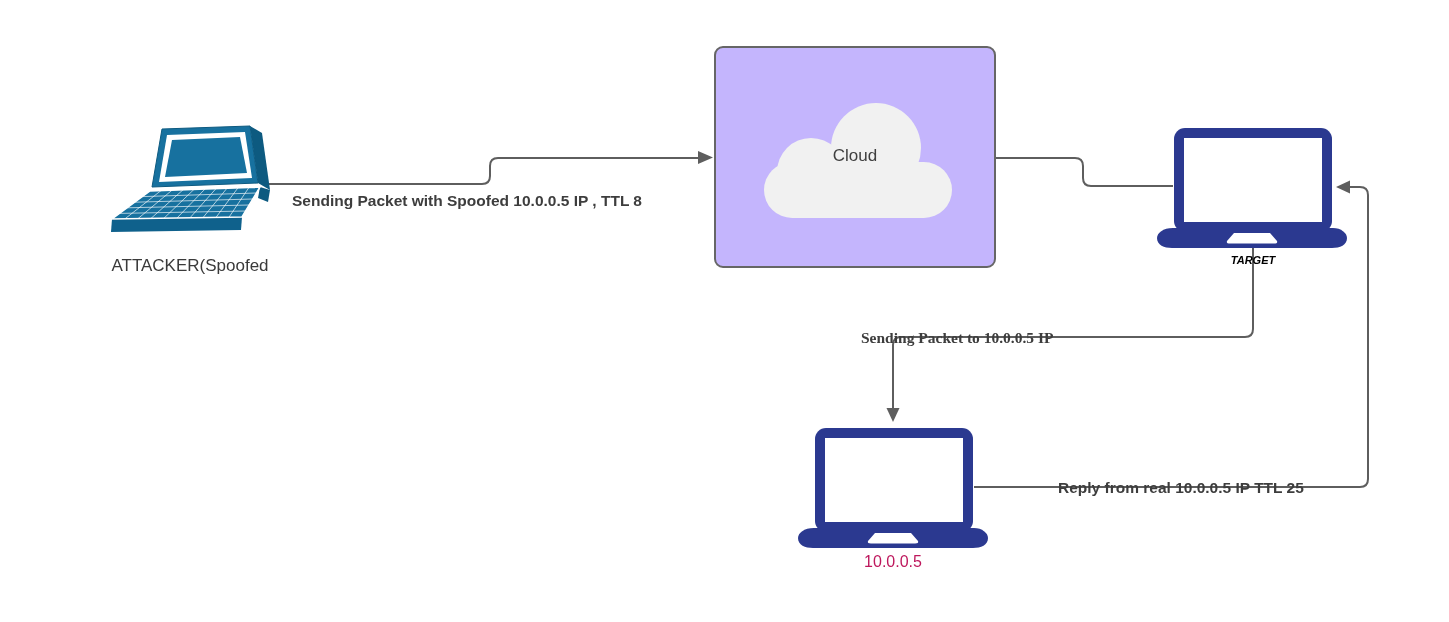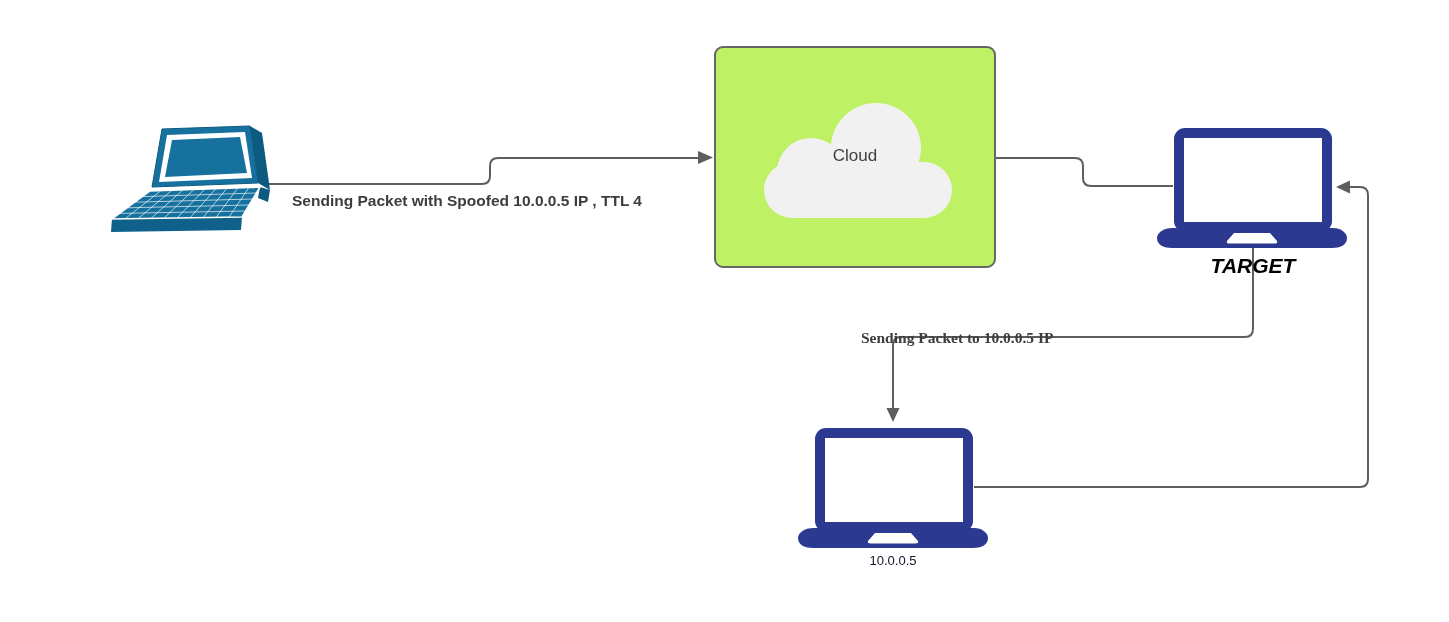--- a/index.html
+++ b/index.html
@@ -2,36 +2,36 @@
 <html><head>
 <meta charset="utf-8">
 <style>
   html,body{margin:0;padding:0;background:#ffffff;}
   body{width:1449px;height:622px;position:relative;overflow:hidden;
        font-family:"Liberation Sans","DejaVu Sans",sans-serif;}
   .canvas{position:absolute;inset:0;}
   svg.connector-layer{position:absolute;left:0;top:0;width:1449px;height:622px;}
 
   .cloud-box{position:absolute;left:714px;top:46px;width:282px;height:222px;
-             box-sizing:border-box;border:2px solid #666666;border-radius:9px;background:#bef264;}
+             box-sizing:border-box;border:2px solid #666666;border-radius:9px;background:#c4b5fd;}
   .cloud-shape{position:absolute;left:42px;top:48px;}
   .cloud-label{position:absolute;left:0;top:98px;width:100%;text-align:center;
                font-size:17px;color:#3f3f3f;}
 
   .node-icon{position:absolute;}
   .attacker-icon{left:100px;top:120px;}
   .target-icon{left:1157px;top:128px;}
   .realhost-icon{left:798px;top:428px;}
 
   .node-label{position:absolute;white-space:nowrap;color:#3a3a3a;}
   .attacker-label{left:190px;top:253px;transform:translateX(-50%);
                   text-align:center;font-size:17px;line-height:25px;white-space:normal;width:260px;}
   .target-label{left:1253px;top:254px;transform:translateX(-50%);
-                font-size:21px;font-weight:bold;font-style:italic;color:#000000;}
-  .realhost-label{left:893px;top:553px;transform:translateX(-50%);font-size:13px;color:#0f172a;}
+                font-size:11px;font-weight:bold;font-style:italic;color:#000000;}
+  .realhost-label{left:893px;top:553px;transform:translateX(-50%);font-size:16px;color:#be185d;}
 
   .edge-label{position:absolute;white-space:nowrap;font-size:15.5px;font-weight:bold;color:#3d3d3d;}
   .edge-label-1{left:292px;top:192px;}
   .edge-label-2{left:861px;top:329px;font-family:Liberation Serif, serif;}
   .edge-label-3{left:1058px;top:479px;}
 </style>
 </head>
 <body>
 
 <div class="canvas">
@@ -97,20 +97,22 @@
       </g>
     </defs>
     <use href="#laptop-front"></use>
   </svg>
 
   <svg class="node-icon realhost-icon" width="190" height="120" viewBox="0 0 190 120">
     <use href="#laptop-front"></use>
   </svg>
 
   <div class="node-label attacker-label">
+    <div>ATTACKER(Spoofed</div>
   </div>
   <div class="node-label target-label">TARGET</div>
   <div class="node-label realhost-label">10.0.0.5</div>
 
-  <div class="edge-label edge-label-1">Sending Packet with Spoofed 10.0.0.5 IP , TTL 4</div>
+  <div class="edge-label edge-label-1">Sending Packet with Spoofed 10.0.0.5 IP , TTL 8</div>
   <div class="edge-label edge-label-2">Sending Packet to 10.0.0.5 IP</div>
+  <div class="edge-label edge-label-3">Reply from real 10.0.0.5 IP TTL 25</div>
 
 </div>
 
 </body></html>

